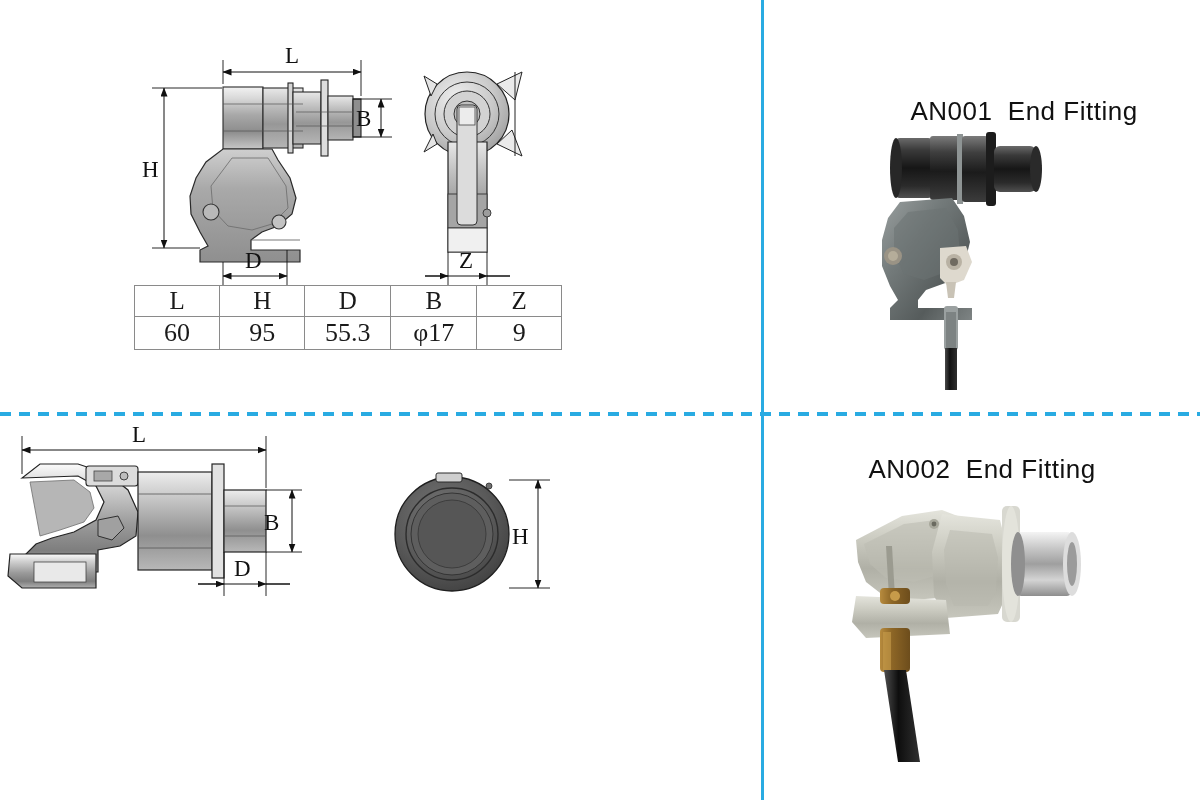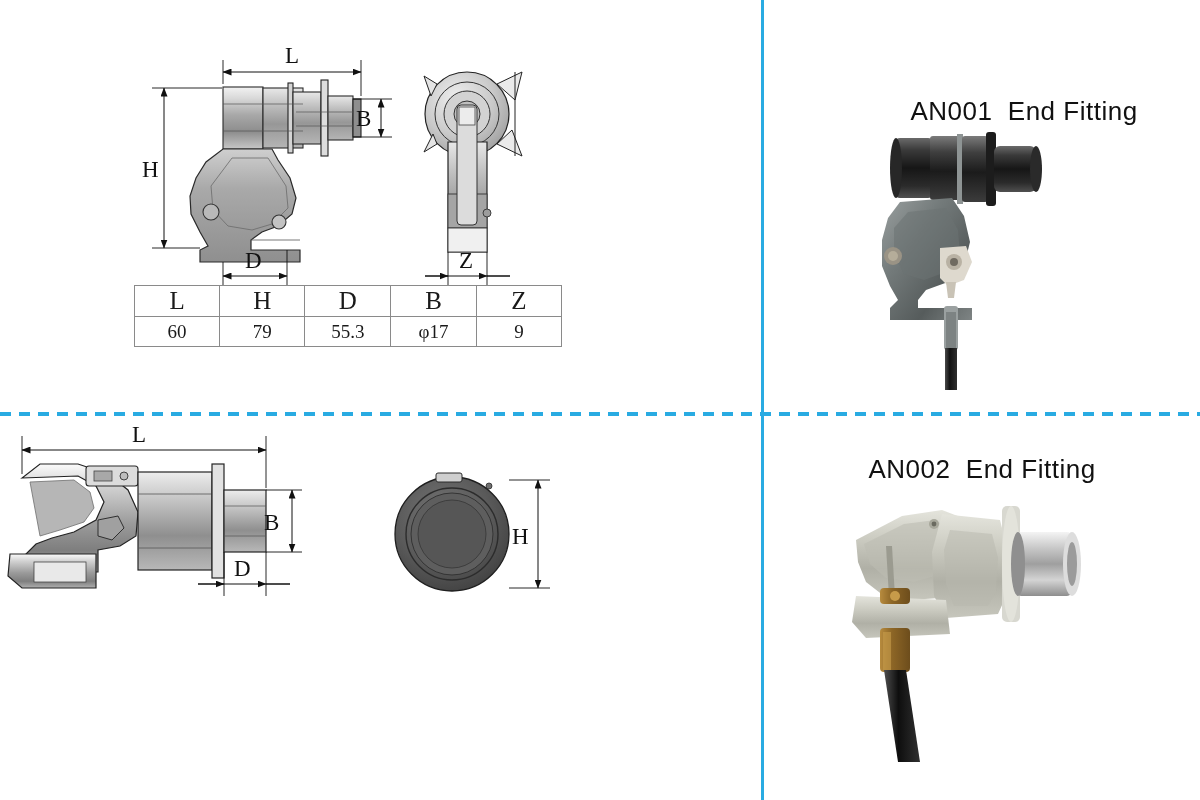--- a/index.html
+++ b/index.html
@@ -34,21 +34,21 @@
   }
   #title-an001{top:96px;padding-left:42px;}
   #title-an002{top:38px;text-align:center;}
 
   
   .dim-table{position:absolute;border-collapse:collapse;background:#fff;}
   .dim-table td{
     border:1px solid #8a8a8a;
     text-align:center;vertical-align:middle;
     font-family:"Liberation Serif",serif;
-    color:#1a1a1a;font-size:19px;height:27px;
+    color:#1a1a1a;font-size:26px;height:27px;
   }
   .dim-table tr.head td{font-size:25px;}
   #table-1{left:134px;top:285px;width:428px;}
   #table-1 td{width:85px;}
 
   
   .dwg{position:absolute;left:0;top:0;}
 
   
   .photo{position:absolute;}
@@ -191,21 +191,21 @@
       <tbody>
           <tr class="head">
         <td>L</td>
         <td>H</td>
         <td>D</td>
         <td>B</td>
         <td>Z</td>
       </tr>
       <tr>
         <td>60</td>
-        <td>79</td>
+        <td>95</td>
         <td>55.3</td>
         <td>φ17</td>
         <td>9</td>
       </tr>
     </tbody>
       </table>
   </div>
 
   <div class="quad" id="q-draw-2">
 

